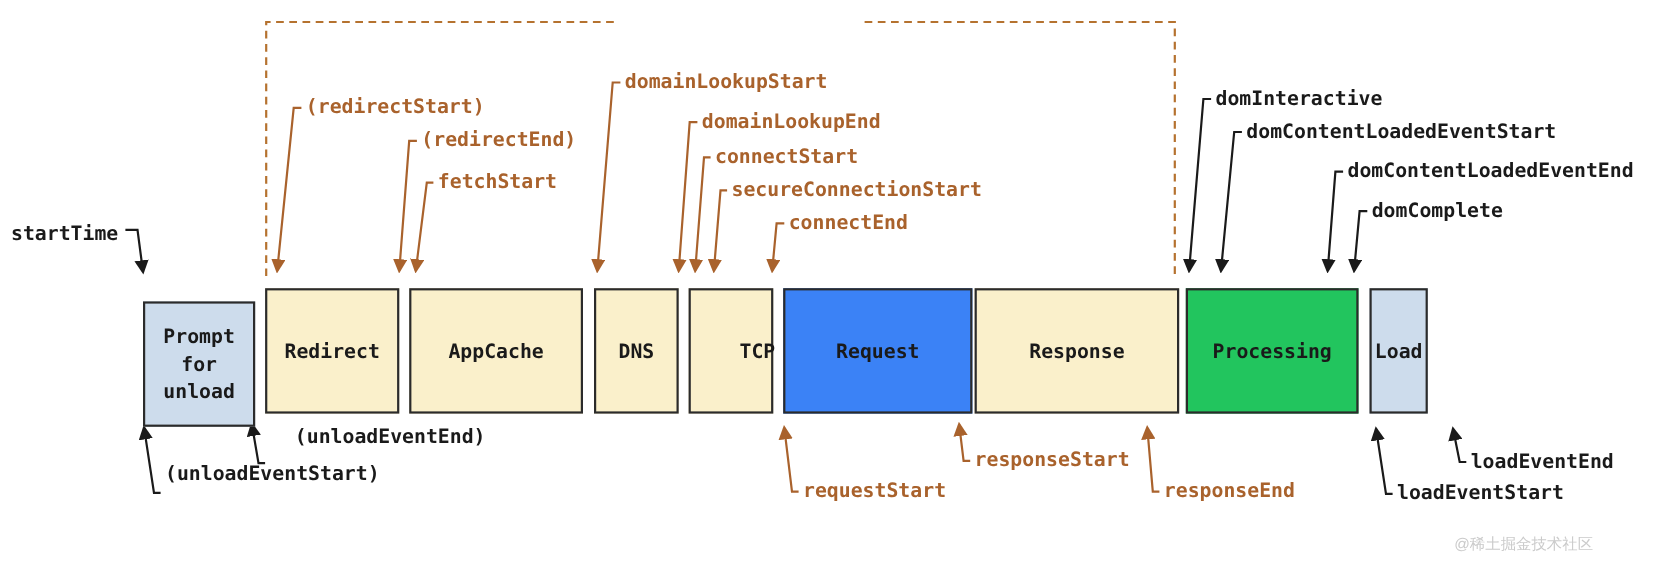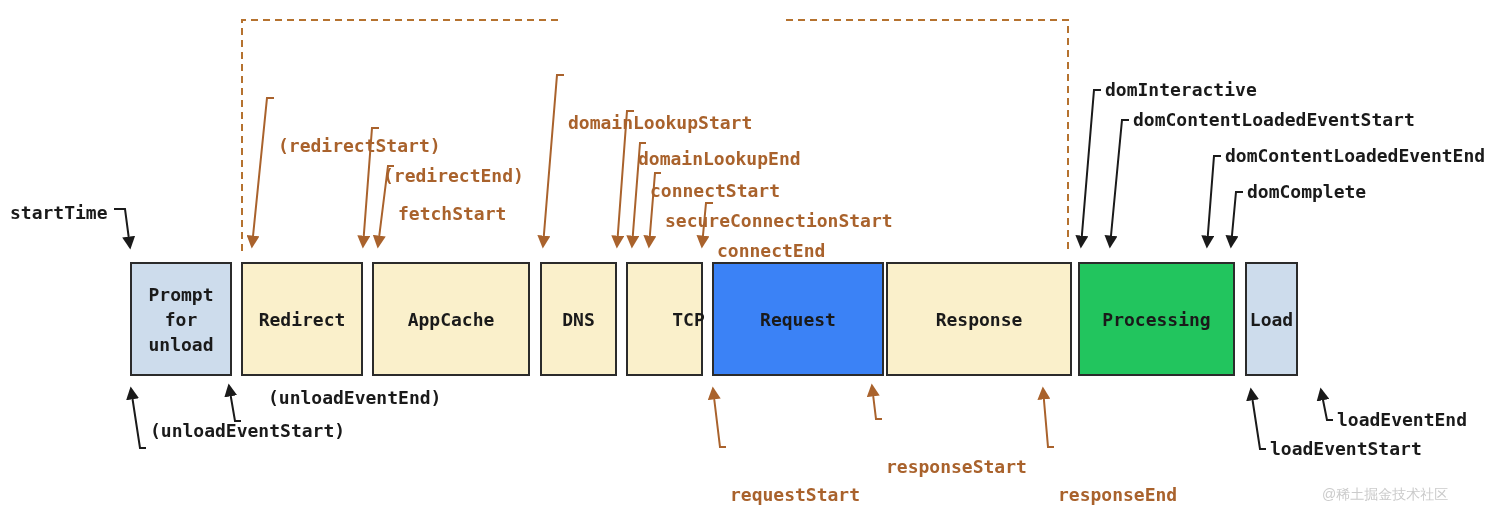--- a/index.html
+++ b/index.html
@@ -6,21 +6,21 @@
   .canvas {
     position:relative; width:1512px; height:524px; background:#ffffff;
     font-family:"DejaVu Sans Mono","Liberation Mono",monospace;
     overflow:hidden;
   }
   svg.overlay { position:absolute; left:0; top:0; width:1512px; height:524px; pointer-events:none; }
   .lbl {
     position:absolute; white-space:nowrap;
     font-size:18px; line-height:22px; font-weight:bold;
   }
-  .brown { color:#a9622c;margin-top:48px; }
+  .brown { color:#a9622c; }
   .black { color:#1a1a1a; }
   .title {
     position:absolute; white-space:nowrap;
     font-size:22px; line-height:25px; font-weight:bold; color:#a9622c;
   }
   .box {
     position:absolute; top:262px; height:114px; box-sizing:border-box;
     border:2px solid #2b2b2b; display:flex; align-items:center; justify-content:center;
     text-align:center; font-size:18px; line-height:25px; font-weight:bold; color:#1a1a1a;
   }
@@ -94,21 +94,21 @@
   <div class="lbl black" style="left:1247px; top:181px;">domComplete</div>
 
   <div class="lbl black" style="left:150px; top:420px;">(unloadEventStart)</div>
   <div class="lbl black" style="left:245px; top:387px;margin-left:23px;">(unloadEventEnd)</div>
   <div class="lbl brown" style="left:730px; top:436px;">requestStart</div>
   <div class="lbl brown" style="left:886px; top:408px;">responseStart</div>
   <div class="lbl brown" style="left:1058px; top:436px;">responseEnd</div>
   <div class="lbl black" style="left:1270px; top:438px;">loadEventStart</div>
   <div class="lbl black" style="left:1337px; top:409px;">loadEventEnd</div>
 
-  <div class="box" style="left: 130px; width: 102px; background: rgb(205, 220, 236);">
+  <div class="box" style="left: 130px; width: 102px; background: rgb(205, 220, 236); margin-top: 12px;">
       <span>Prompt for unload</span>
     </div>
   <div class="box" style="left: 241px; width: 122px; background: rgb(250, 240, 203);">
       <span>Redirect</span>
     </div>
   <div class="box" style="left: 372px; width: 158px; background: rgb(250, 240, 203);">
       <span>AppCache</span>
     </div>
   <div class="box" style="left: 540px; width: 77px; background: rgb(250, 240, 203);">
       <span>DNS</span>

